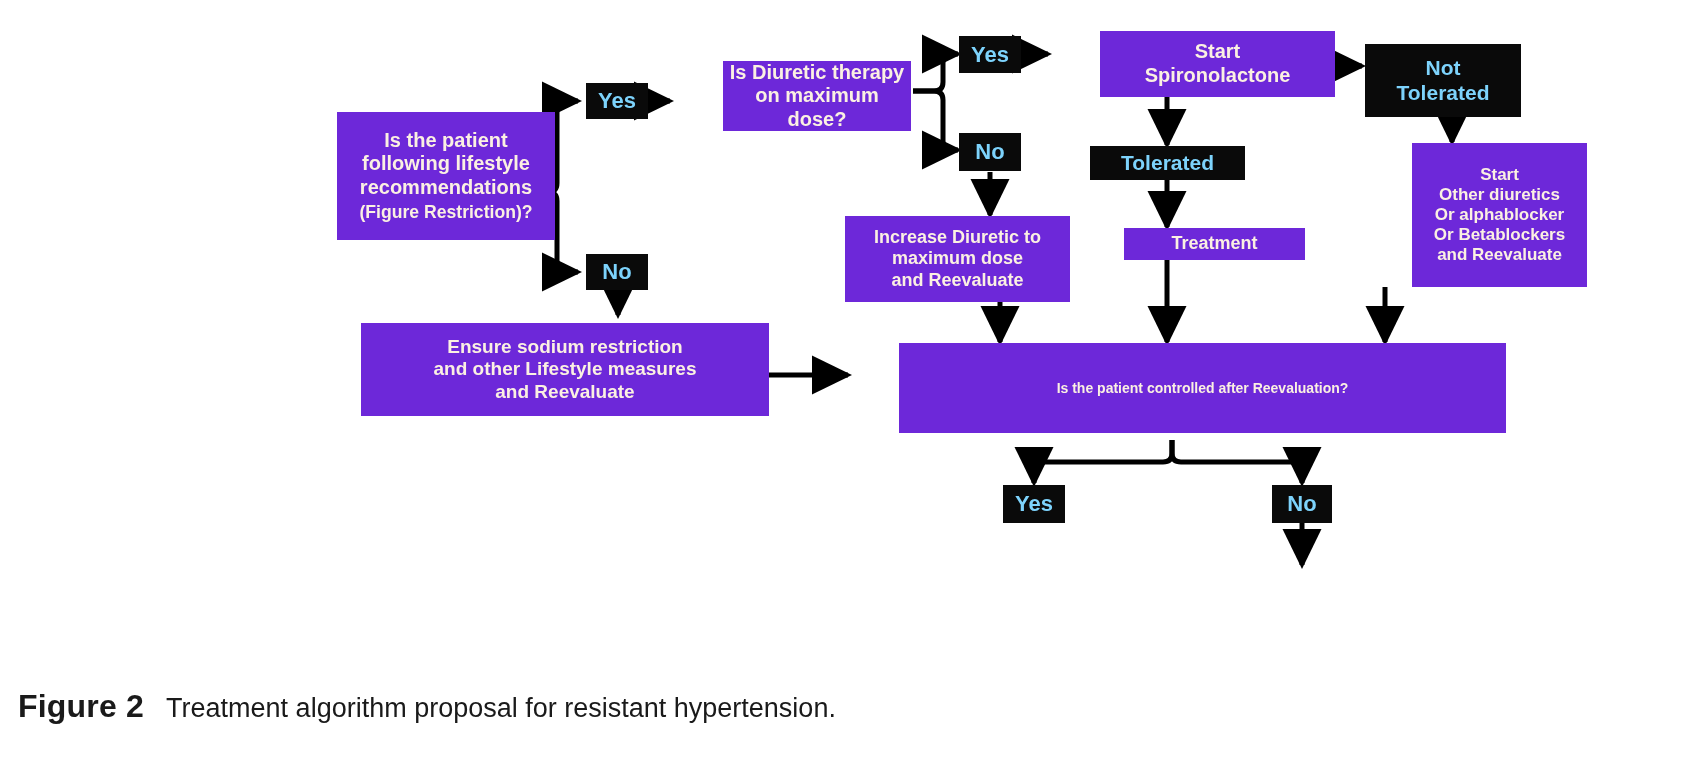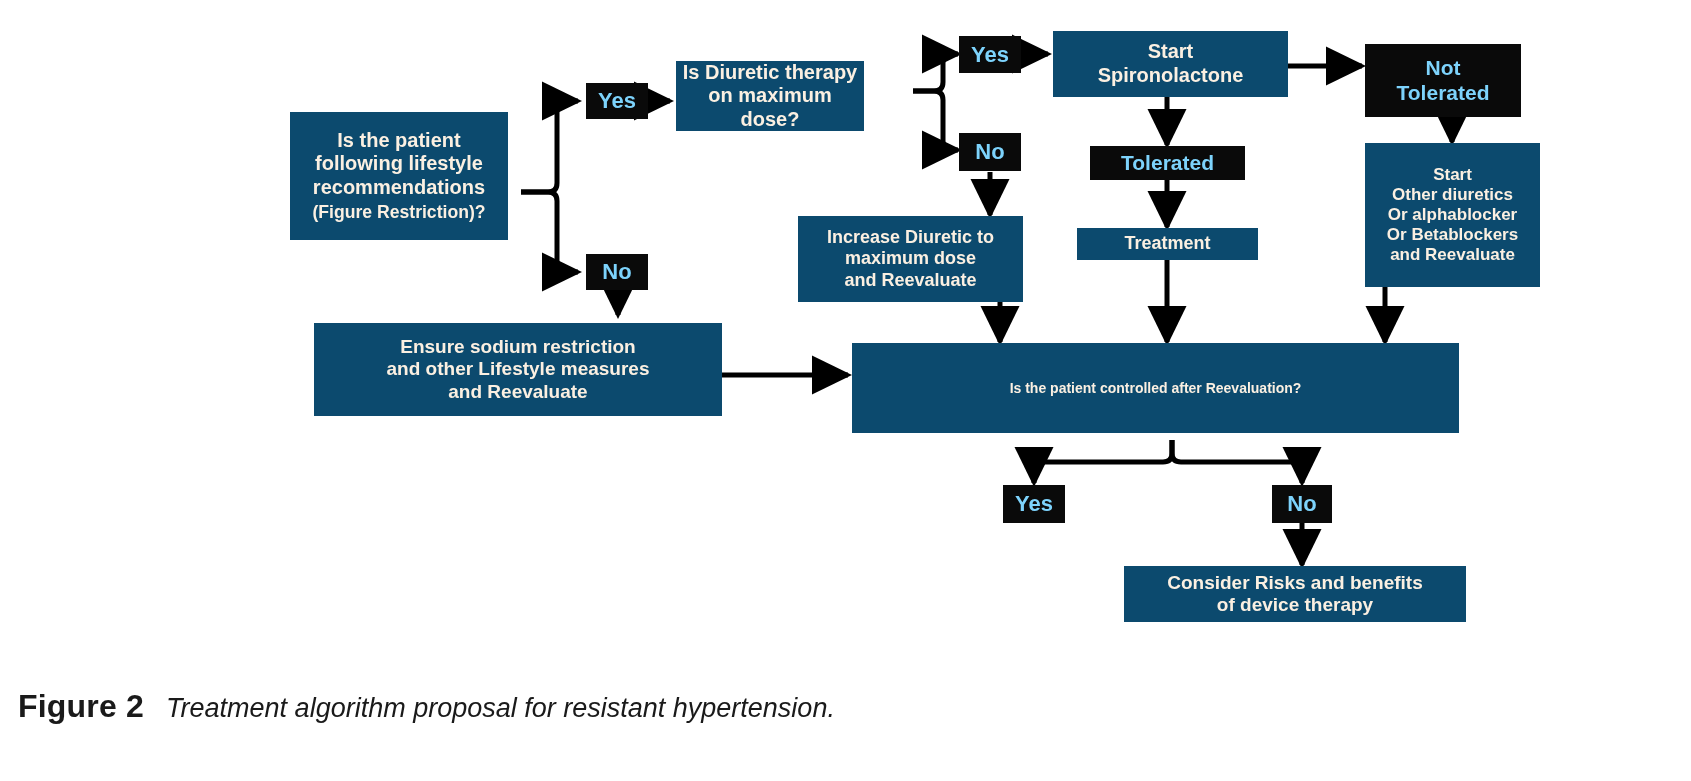--- a/index.html
+++ b/index.html
@@ -29,22 +29,23 @@
     box-sizing: border-box;
     display: flex;
     align-items: center;
     justify-content: center;
     text-align: center;
     line-height: 1.18;
     font-weight: bold;
     z-index: 5;
   }
   .node-orange {
-    background: #0c4a6e;
+    background: #6d28d9;
     color: #FBF0E2;
+    margin-left: 47px;
   }
   .node-black {
     background: #0A0A0A;
     color: #7dd3fc;
   }
   .node span.txt {
     display: block;
     width: 100%;
     padding: 0 6px;
     box-sizing: border-box;
@@ -63,21 +64,20 @@
   }
   #caption .cap-label {
     font-size: 32px;
     font-weight: bold;
     letter-spacing: 0.2px;
   }
   #caption .cap-text {
     font-size: 27px;
     font-weight: normal;
     margin-left: 22px;
-    font-style: italic;
   }
 </style>
 </head>
 <body>
 
 <div id="page">
 
   <svg id="svg-layer" viewBox="0 0 1691 781" xmlns="http://www.w3.org/2000/svg">
     <defs>
       <marker id="arrow" markerWidth="9" markerHeight="9" refX="7.2" refY="4.5" orient="auto" markerUnits="strokeWidth">
@@ -212,24 +212,18 @@
   </div>
 
   <div class="node node-black" style="left:1003px; top:485px; width:62px; height:38px; font-size:22px;">
     <span class="txt">Yes</span>
   </div>
 
   <div class="node node-black" style="left:1272px; top:485px; width:60px; height:38px; font-size:22px;">
     <span class="txt">No</span>
   </div>
 
-  <div class="node node-orange" style="left:1124px; top:566px; width:342px; height:56px; font-size:19px;">
-    <span class="txt">
-      <span>Consider Risks and benefits</span><br>
-      <span>of device therapy</span>
-    </span>
-  </div>
 
   <div id="caption">
     <span class="cap-label">Figure 2</span><span class="cap-text">Treatment algorithm proposal for resistant hypertension.</span>
   </div>
 
 </div>
 
 </body></html>

